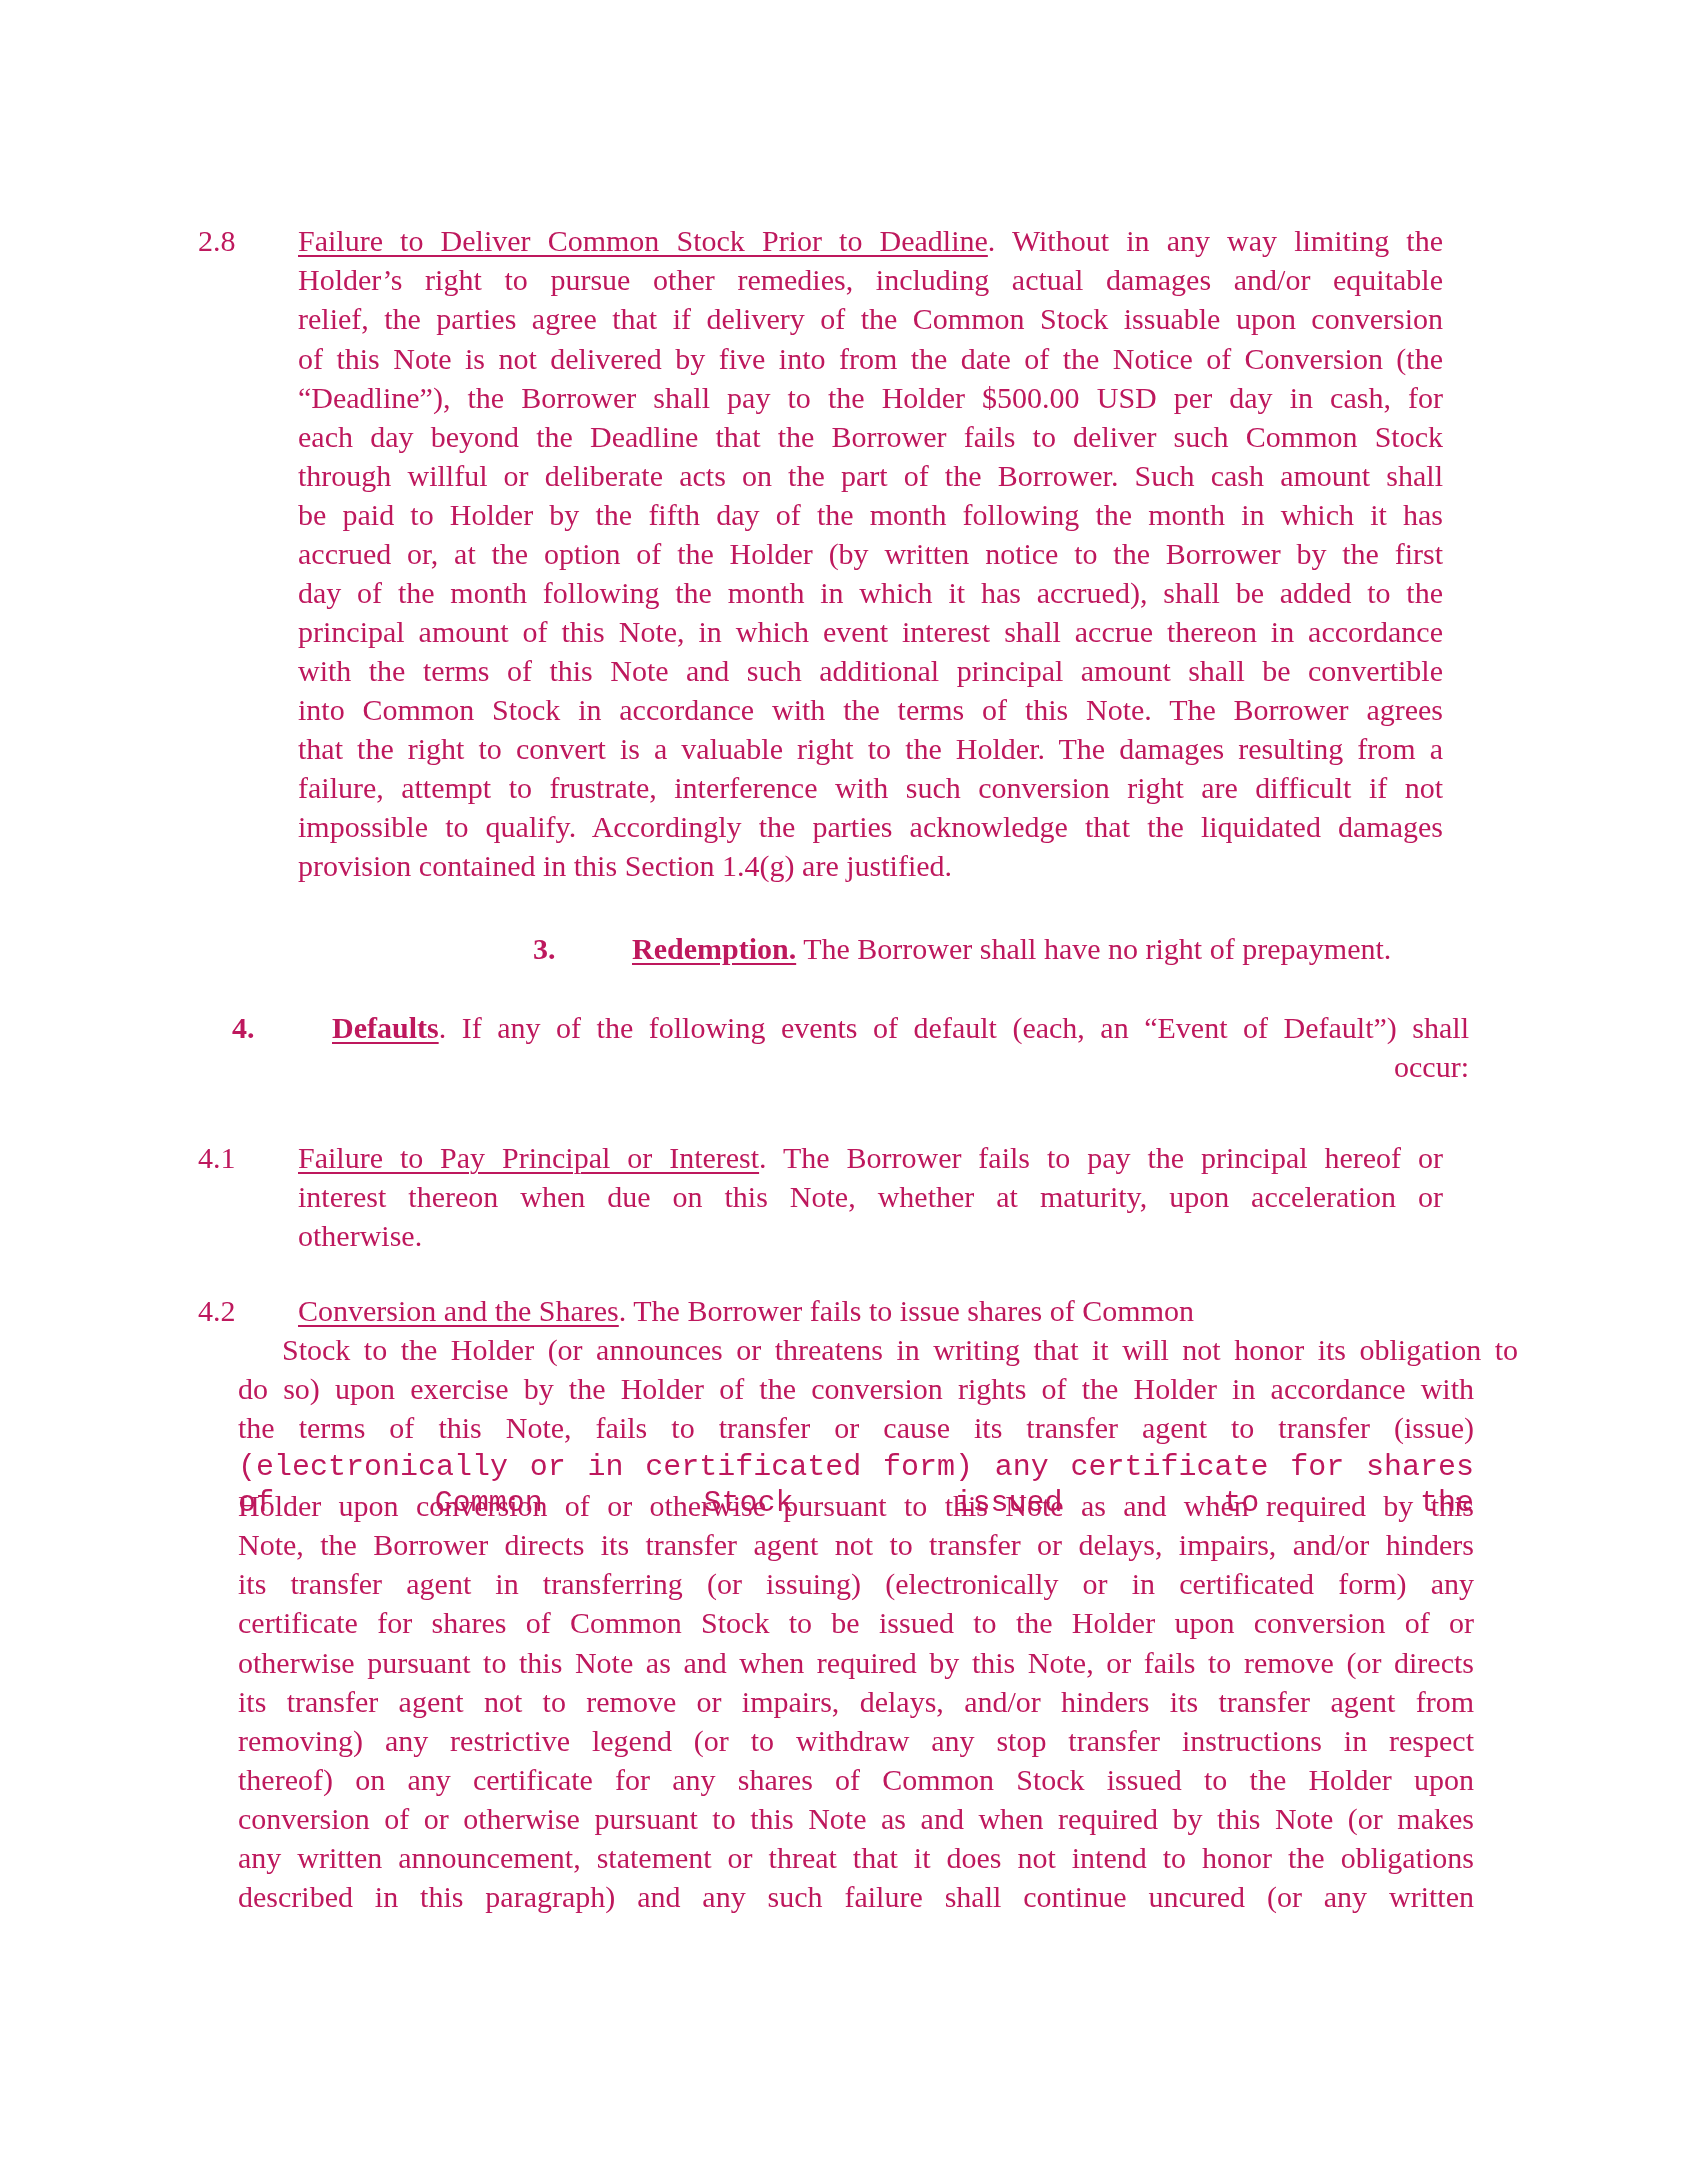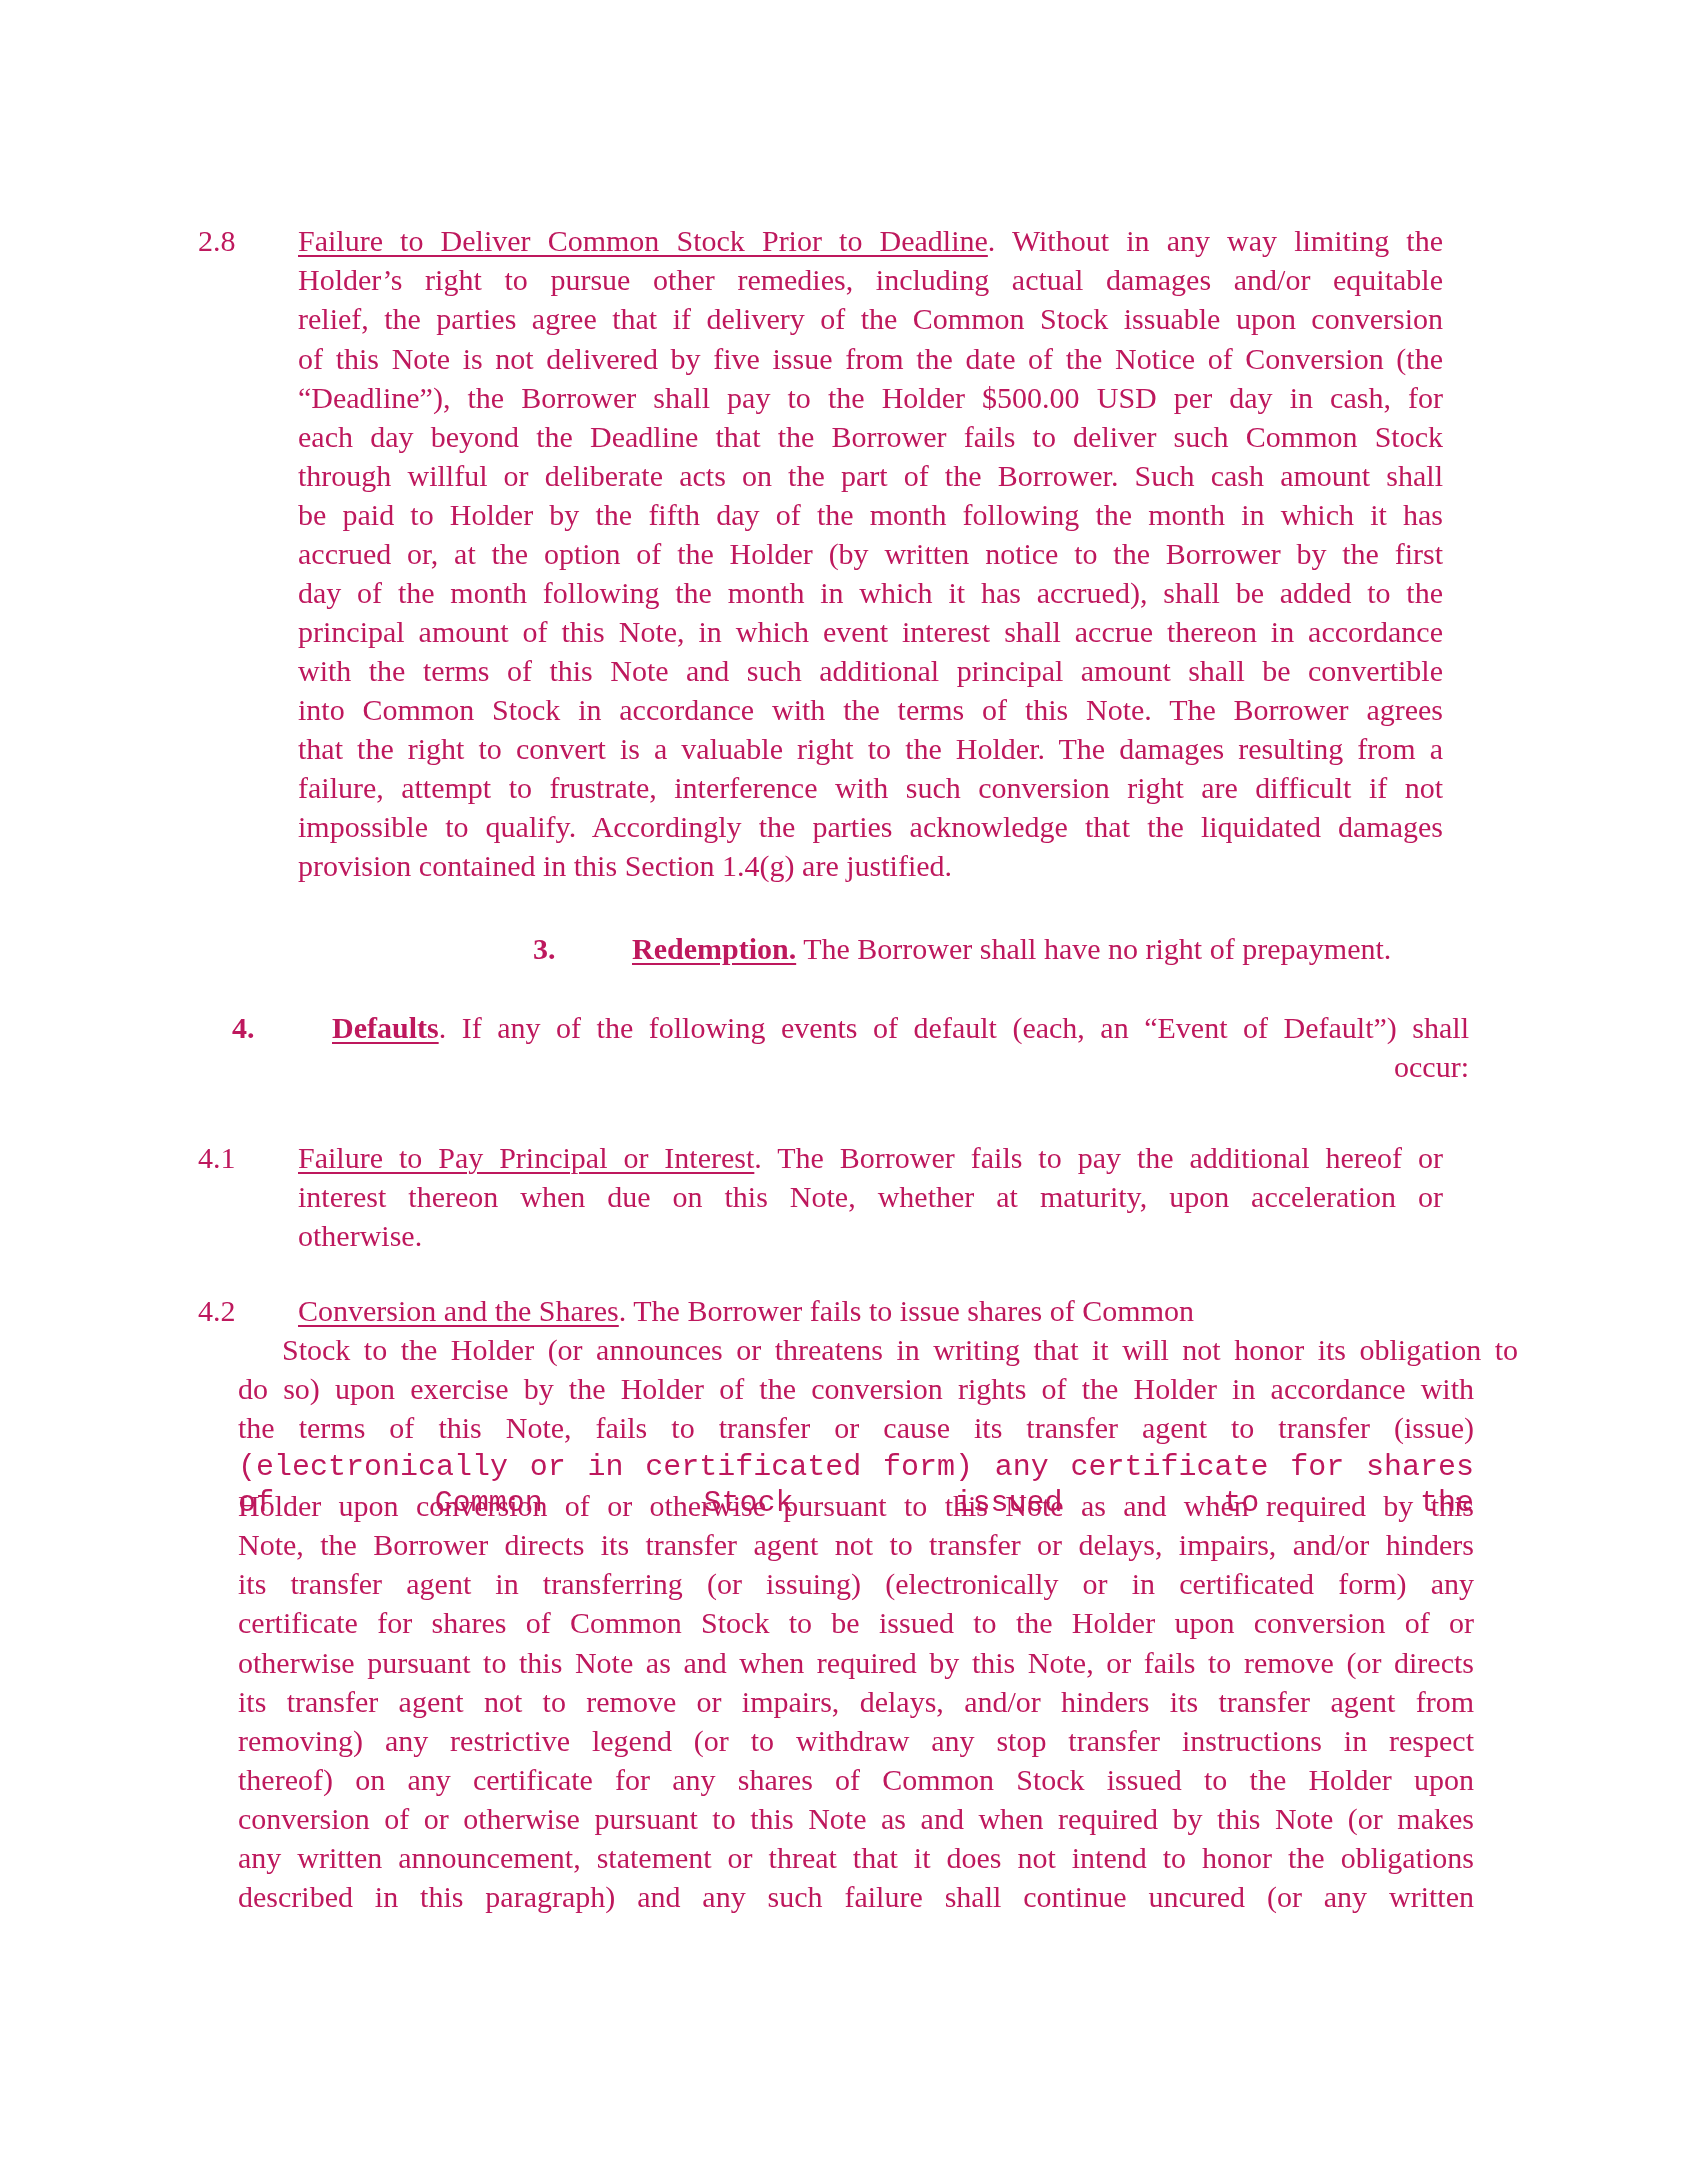--- a/index.html
+++ b/index.html
@@ -28,21 +28,21 @@
 </head>
 <body>
 
 <div class="page">
 
   <div>
     <div class="num" style="left:198px; top:208px;">2.8</div>
     <div class="line just" style="left:298px; top:208px; width:1145px;"><span class="u">Failure to Deliver Common Stock Prior to Deadline</span><span>.</span><span>  Without in any way limiting the</span></div>
     <div class="line just" style="left:298px; top:247px; width:1145px;">Holder’s right to pursue other remedies, including actual damages and/or equitable</div>
     <div class="line just" style="left:298px; top:286px; width:1145px;">relief, the parties agree that if delivery of the Common Stock issuable upon conversion</div>
-    <div class="line just" style="left:298px; top:326px; width:1145px;">of this Note is not delivered by five issue from the date of the Notice of Conversion (the</div>
+    <div class="line just" style="left:298px; top:326px; width:1145px;">of this Note is not delivered by five into from the date of the Notice of Conversion (the</div>
     <div class="line just" style="left:298px; top:365px; width:1145px;">“Deadline”), the Borrower shall pay to the Holder $500.00 USD per day in cash, for</div>
     <div class="line just" style="left:298px; top:404px; width:1145px;">each day beyond the Deadline that the Borrower fails to deliver such Common Stock</div>
     <div class="line just" style="left:298px; top:443px; width:1145px;">through willful or deliberate acts on the part of the Borrower.  Such cash amount shall</div>
     <div class="line just" style="left:298px; top:482px; width:1145px;">be paid to Holder by the fifth day of the month following the month in which it has</div>
     <div class="line just" style="left:298px; top:521px; width:1145px;">accrued or, at the option of the Holder (by written notice to the Borrower by the first</div>
     <div class="line just" style="left:298px; top:560px; width:1145px;">day of the month following the month in which it has accrued), shall be added to the</div>
     <div class="line just" style="left:298px; top:599px; width:1145px;">principal amount of this Note, in which event interest shall accrue thereon in accordance</div>
     <div class="line just" style="left:298px; top:638px; width:1145px;">with the terms of this Note and such additional principal amount shall be convertible</div>
     <div class="line just" style="left:298px; top:677px; width:1145px;">into Common Stock in accordance with the terms of this Note.  The Borrower agrees</div>
     <div class="line just" style="left:298px; top:716px; width:1145px;">that the right to convert is a valuable right to the Holder.  The damages resulting from a</div>
@@ -57,21 +57,21 @@
   </div>
 
   <div>
     <div class="num b" style="left:232px; top:995px;">4.</div>
     <div class="line just" style="left:332px; top:995px; width:1137px;"><span class="b u">Defaults</span><span>.</span><span>  If any of the following events of default (each, an “Event of Default”) shall</span></div>
     <div class="line" style="right:218px; top:1034px; text-align:right;">occur:</div>
   </div>
 
   <div>
     <div class="num" style="left:198px; top:1125px;">4.1</div>
-    <div class="line just" style="left:298px; top:1125px; width:1145px;"><span class="u">Failure to Pay Principal or Interest</span><span>.</span><span>  The Borrower fails to pay the additional hereof or</span></div>
+    <div class="line just" style="left:298px; top:1125px; width:1145px;"><span class="u">Failure to Pay Principal or Interest</span><span>.</span><span>  The Borrower fails to pay the principal hereof or</span></div>
     <div class="line just" style="left:298px; top:1164px; width:1145px;">interest thereon when due on this Note, whether at maturity, upon acceleration or</div>
     <div class="line" style="left:298px; top:1203px;">otherwise.</div>
   </div>
 
   <div>
     <div class="num" style="left:198px; top:1278px;">4.2</div>
     <div class="line" style="left:298px; top:1278px;"><span class="u">Conversion and the Shares</span><span>.</span><span>  The Borrower fails to issue shares of Common</span></div>
     <div class="line just" style="left:238px; top:1317px; width:1236px;margin-left:44px;">Stock to the Holder (or announces or threatens in writing that it will not honor its obligation to</div>
     <div class="line just" style="left:238px; top:1356px; width:1236px;">do so) upon exercise by the Holder of the conversion rights of the Holder in accordance with</div>
     <div class="line just" style="left:238px; top:1395px; width:1236px;">the terms of this Note, fails to transfer or cause its transfer agent to transfer (issue)</div>

